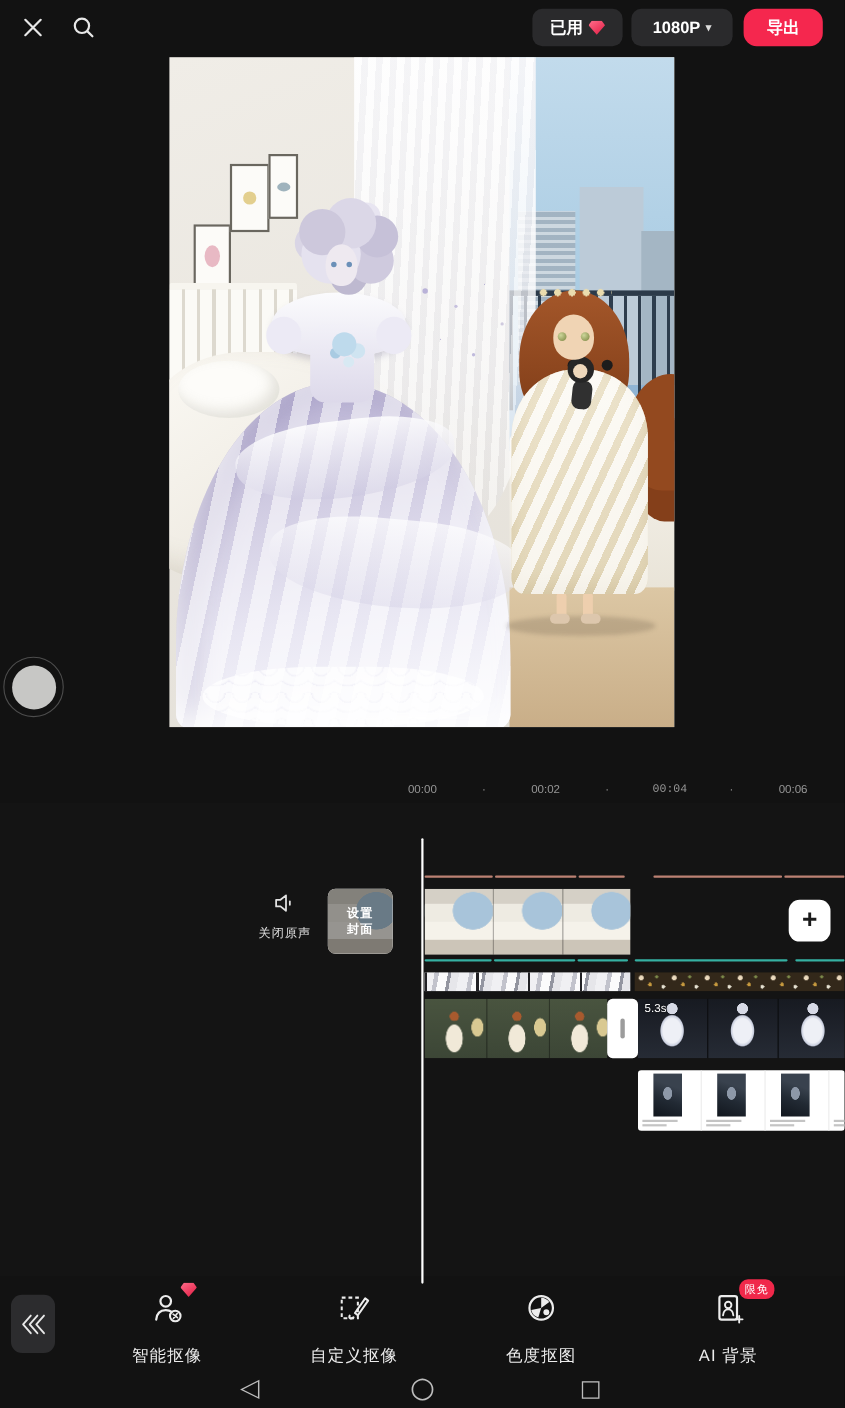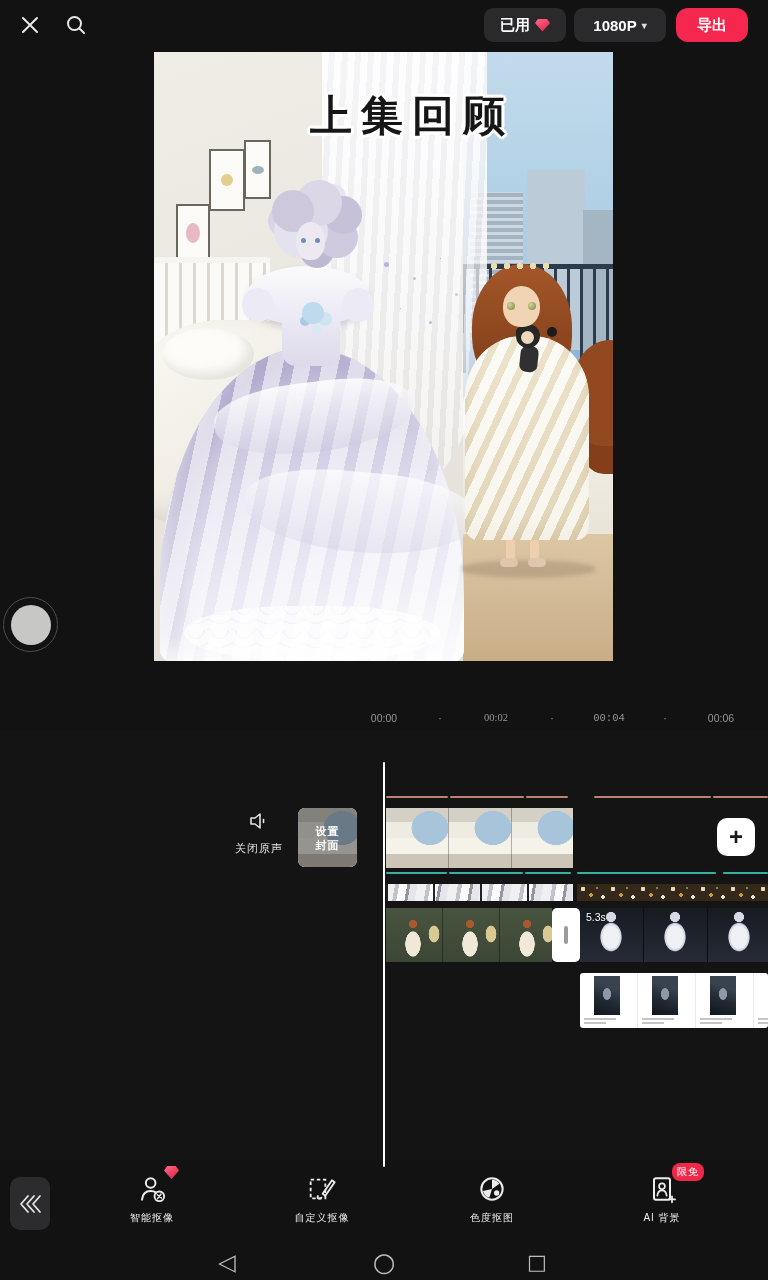--- a/index.html
+++ b/index.html
@@ -151,21 +151,21 @@
       linear-gradient(200deg,#39424e 0 30%,#222a34 60%,#11161d);}
   .card .line{position:absolute;left:4px;height:2px;background:#c4c4c4;}
   .playhead{position:absolute;left:383px;top:32px;width:2px;height:405px;background:#fff;border-radius:1px;z-index:5;}
 
   
   .toolbar{position:absolute;left:0;top:1160px;width:768px;height:85px;}
   .collapse{position:absolute;left:10px;top:17px;width:40px;height:53px;background:#2c2c2e;border:none;border-radius:10px;
       display:flex;align-items:center;justify-content:center;cursor:pointer;}
   .tool-item{position:absolute;top:12px;width:124px;background:none;border:none;color:#ececec;cursor:pointer;text-align:center;padding:0;}
   .tool-item .ic{height:34px;display:flex;align-items:center;justify-content:center;}
-  .tool-item .lbl{display:block;margin-top:5px;font-size:10px;letter-spacing:1px;color:#ececec;}
+  .tool-item .lbl{display:block;margin-top:17px;font-size:15px;letter-spacing:1px;color:#ececec;}
   .badge-gem{position:absolute;left:74px;top:-6px;width:15px;height:13px;background:linear-gradient(145deg,#ff6d8b,#e01940);
       clip-path:polygon(50% 100%,0 35%,22% 0,78% 0,100% 35%);}
   .badge-pill{position:absolute;left:72px;top:-9px;background:#f0284a;color:#fff;font-size:10px;padding:2px 5px;border-radius:8px;letter-spacing:1px;}
 
   
   .andnav{position:absolute;left:0;top:1245px;width:768px;height:35px;}
   .nav-btn{position:absolute;top:2px;width:44px;height:30px;background:none;border:none;color:#bdbdbd;font-size:23px;
       display:flex;align-items:center;justify-content:center;cursor:pointer;font-family:"DejaVu Sans",sans-serif;padding:0;}
 </style>
 </head>
@@ -238,32 +238,31 @@
     <div class="girl-leg" style="left:376px;"></div>
     <div class="girl-shoe" style="left:346px;"></div>
     <div class="girl-shoe" style="left:374px;"></div>
     <div class="girl-hair"></div>
     <div class="girl-dress"></div>
     <div class="doll-body"></div>
     <div class="doll-head"></div>
     <div class="girl-crown"></div>
     <div class="girl-face"></div>
 
-    <div class="overlay-title">上集回顾</div>
   </section>
 
   <div class="assist">
       <div class="inner"></div>
     </div>
 
 
   <section class="ruler">
     <span style="left:384px;">00:00</span>
     <span style="left:440px;">·</span>
-    <span style="left:496px;font-family:Liberation Serif, serif;">00:02</span>
+    <span style="left:496px;">00:02</span>
     <span style="left:552px;">·</span>
     <span style="left:609px;font-family:Liberation Mono, monospace;">00:04</span>
     <span style="left:665px;">·</span>
     <span style="left:721px;">00:06</span>
   </section>
 
   <section class="timeline">
     <button class="mute">
       <svg width="24" height="22" viewBox="0 0 24 22">
           <path d="M4 8 H8 L13 4 V18 L8 14 H4 Z" fill="none" stroke="#e2e2e2" stroke-width="1.6" stroke-linejoin="round"></path>

